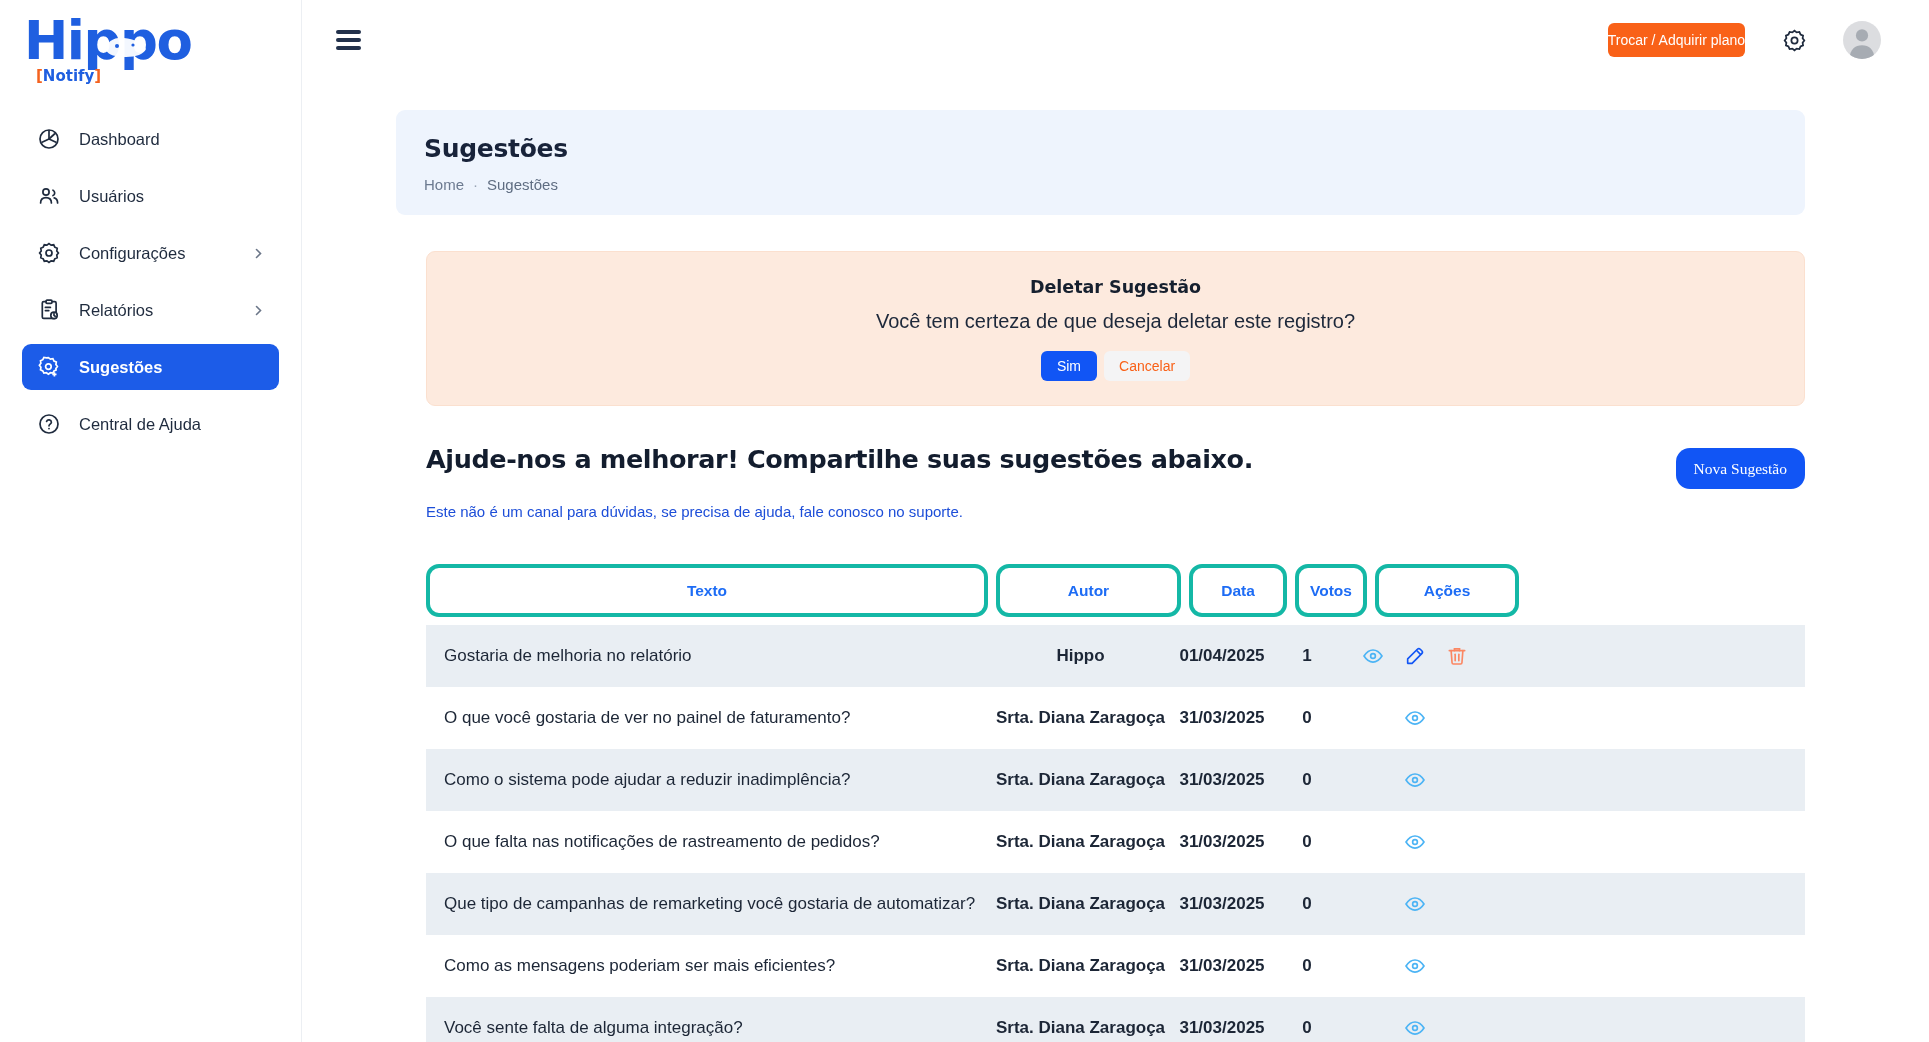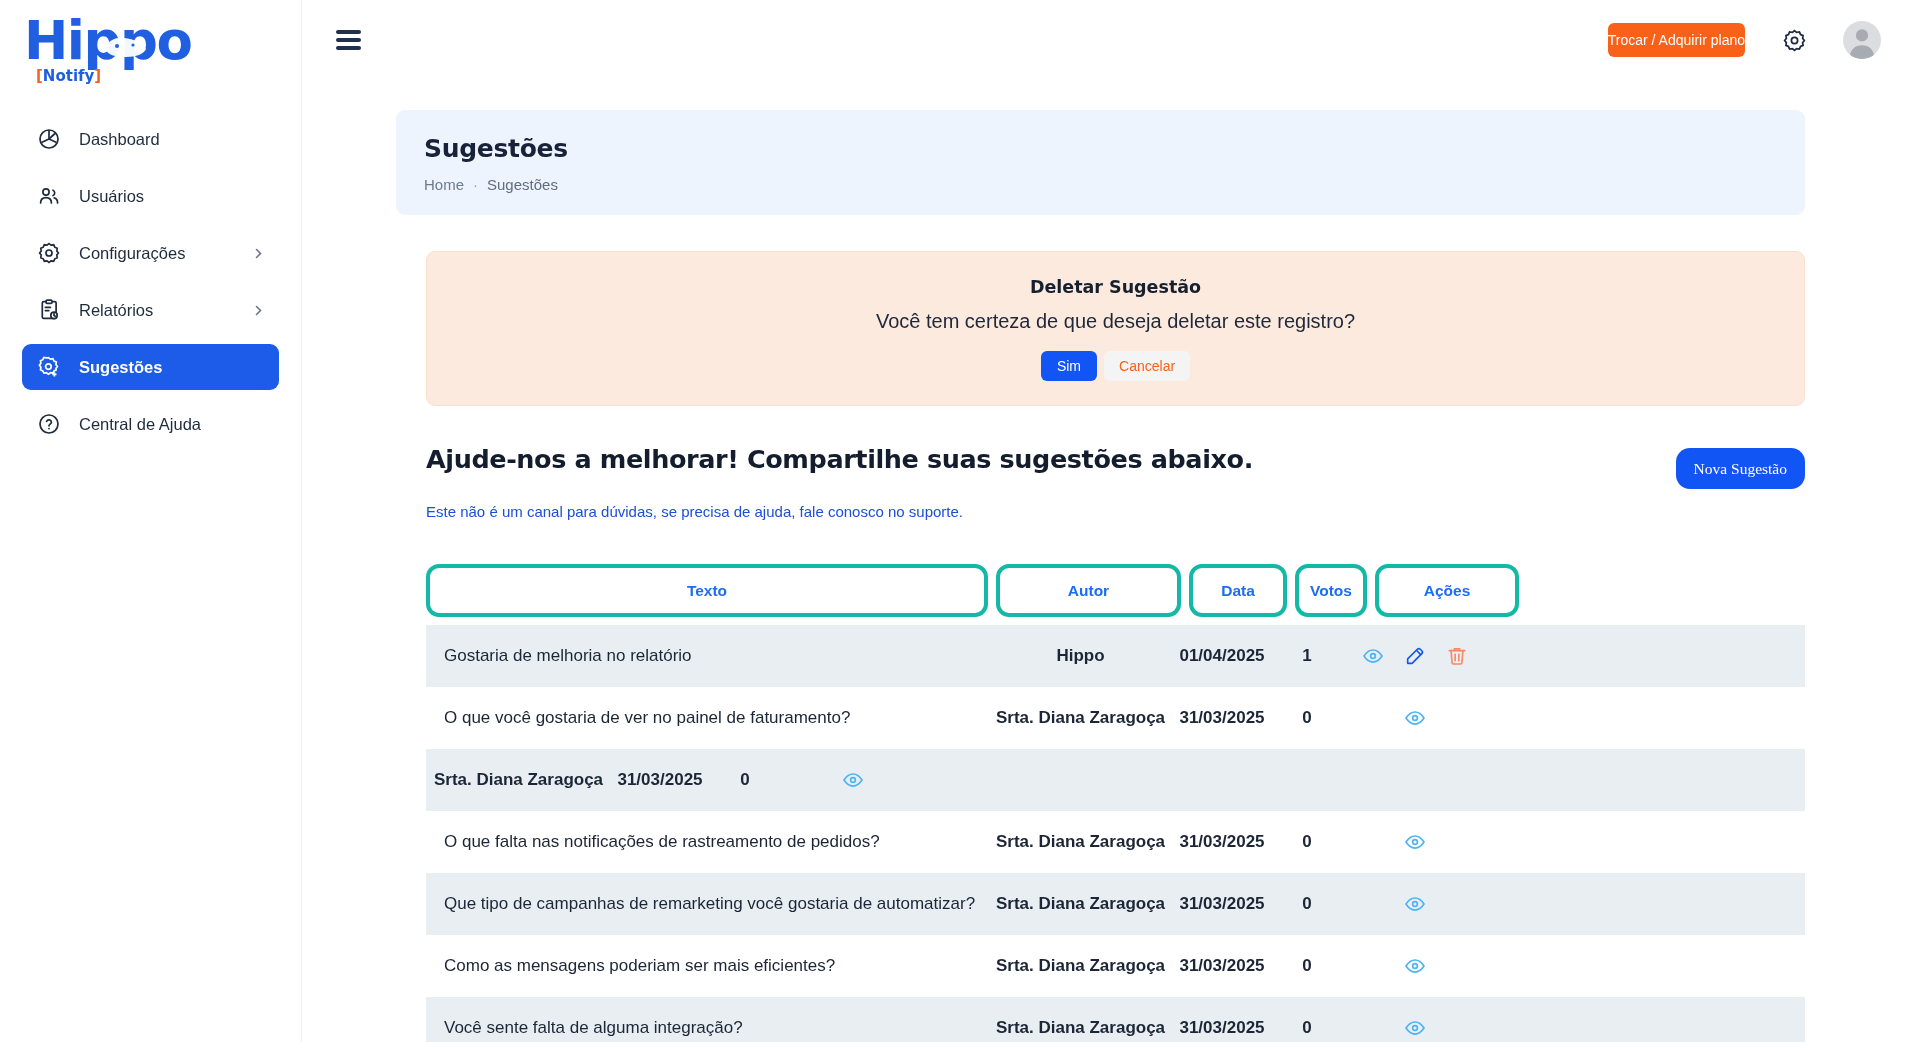--- a/index.html
+++ b/index.html
@@ -514,20 +514,21 @@
               <span class="act-ico">
                 <svg width="22" height="22" viewBox="0 0 24 24" fill="none" stroke="#4cb4f5" stroke-width="1.8">
                   <path d="M2.2 12 C5 7.6, 8.4 5.4, 12 5.4 C15.6 5.4, 19 7.6, 21.8 12 C19 16.4, 15.6 18.6, 12 18.6 C8.4 18.6, 5 16.4, 2.2 12 Z"></path>
                   <circle cx="12" cy="12" r="2.6"></circle>
                 </svg>
               </span>
             </div>
           </div>
         </div>
         <div class="tr stripe">
+          <div class="td texto col-texto">Como o sistema pode ajudar a reduzir inadimplência?</div>
           <div class="td autor col-autor">Srta. Diana Zaragoça</div>
           <div class="td data col-data">31/03/2025</div>
           <div class="td votos col-votos">0</div>
           <div class="td acoes col-acoes">
             <div class="action-group">
               <span class="act-ico">
                 <svg width="22" height="22" viewBox="0 0 24 24" fill="none" stroke="#4cb4f5" stroke-width="1.8">
                   <path d="M2.2 12 C5 7.6, 8.4 5.4, 12 5.4 C15.6 5.4, 19 7.6, 21.8 12 C19 16.4, 15.6 18.6, 12 18.6 C8.4 18.6, 5 16.4, 2.2 12 Z"></path>
                   <circle cx="12" cy="12" r="2.6"></circle>
                 </svg>

